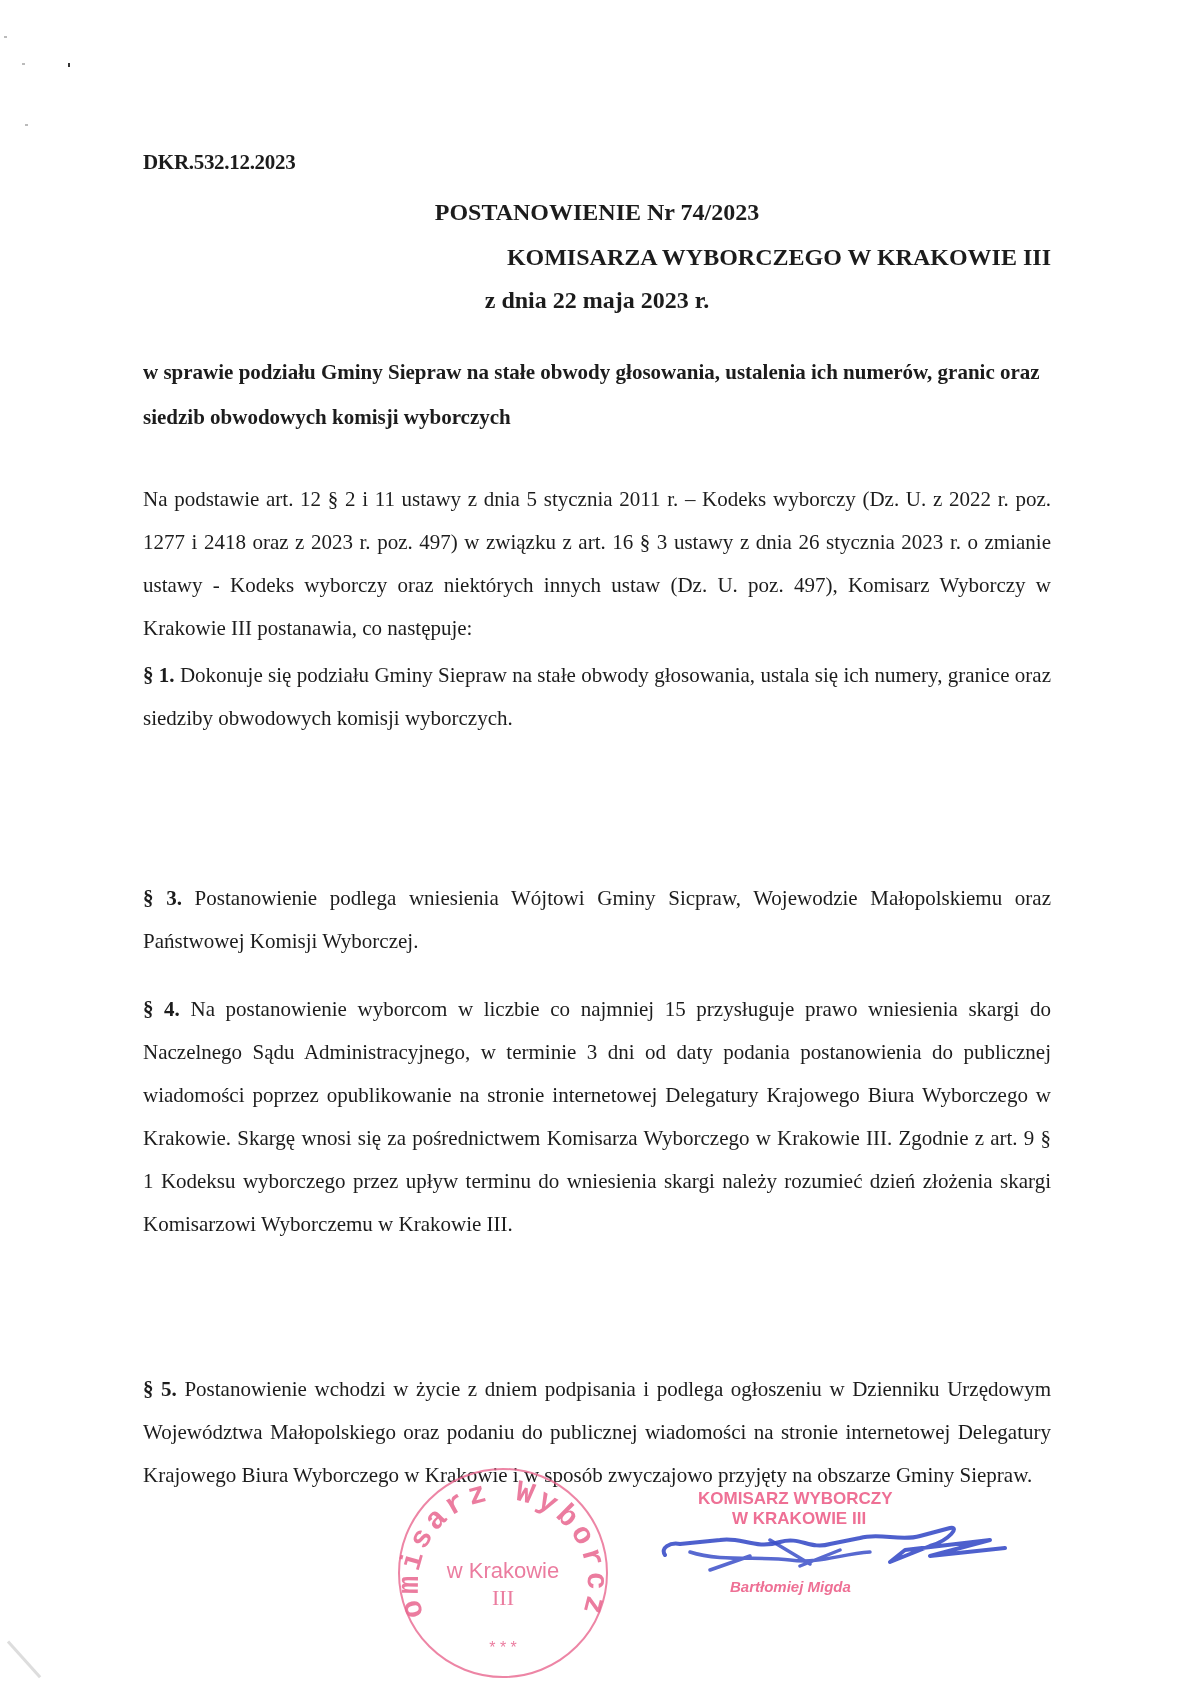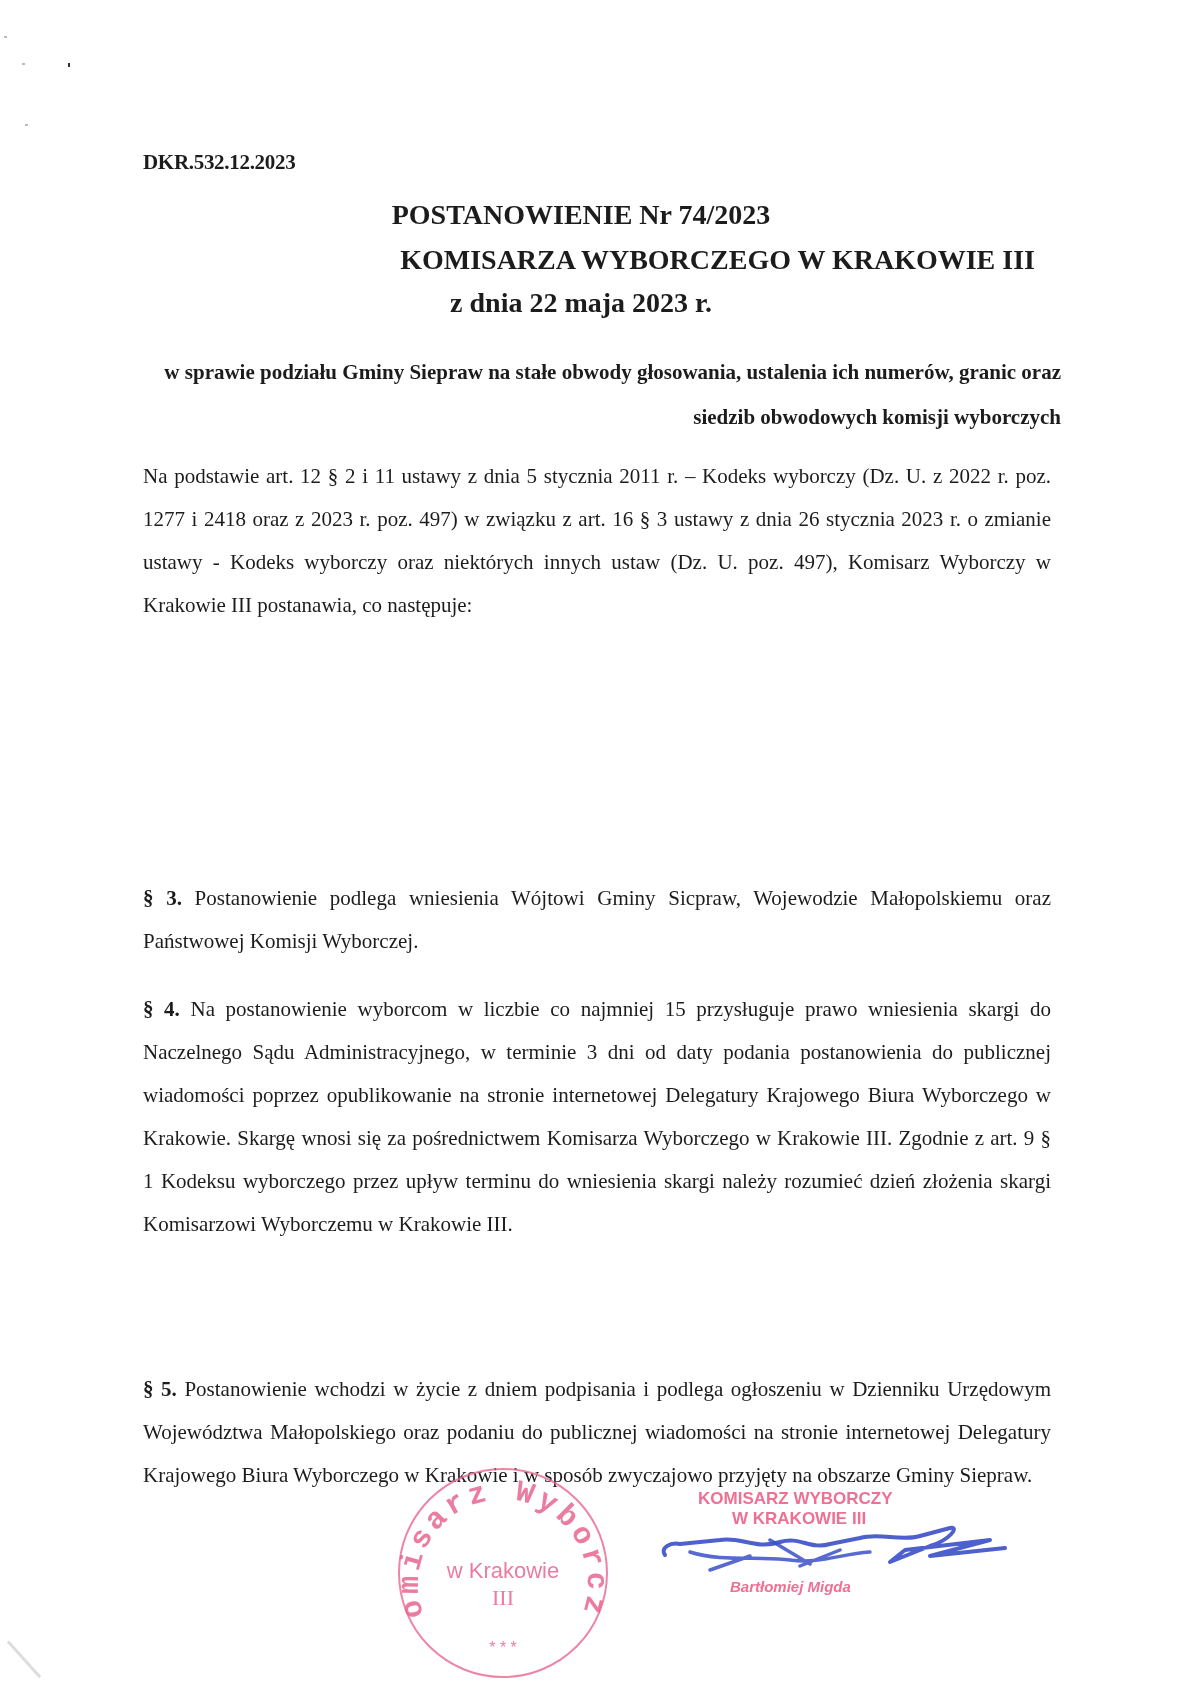--- a/index.html
+++ b/index.html
@@ -1,23 +1,23 @@
 <!DOCTYPE html>
 <html><head>
 <meta charset="utf-8">
 <style>
   html, body { margin: 0; padding: 0; background: #ffffff; }
   body { width: 1191px; height: 1684px; position: relative; overflow: hidden; font-family: "Liberation Serif", "DejaVu Serif", serif; color: #1c1c1c; }
   .page { position: absolute; left: 0; top: 0; width: 1191px; height: 1684px; }
   .ref { position: absolute; left: 143px; top: 150px; font-weight: bold; font-size: 21px; letter-spacing: -0.3px; }
-  .center { position: absolute; left: 127px; width: 908px; text-align: center; font-weight: bold; font-size: 28px; }
+  .center { position: absolute; left: 143px; width: 908px; text-align: center; font-weight: bold; font-size: 24px; }
   .t1 { top: 199px; } .t2 { top: 244px; text-align: right; } .t3 { top: 287px; }
-  .subject { position: absolute; left: 127px; width: 934px; top: 350px; text-align: right; font-weight: bold; font-size: 21px; line-height: 45px; }
+  .subject { position: absolute; left: 143px; width: 934px; top: 350px; text-align: left; font-weight: bold; font-size: 21px; line-height: 45px; }
   .para { position: absolute; left: 143px; width: 908px; font-size: 21px; line-height: 43px; text-align: justify; }
-  .p-pre { top: 455px; }
+  .p-pre { top: 478px; }
   .p1 { top: 654px; } .p2 { top: 764px; } .p3 { top: 877px; } .p4 { top: 988px; } .p5 { top: 1368px; }
   .para b { font-weight: bold; }
   .mark { position: absolute; background: #bbb; }
   .stamp-round { position: absolute; left: 393px; top: 1463px; width: 220px; height: 220px; }
   .stamp-rect { position: absolute; left: 660px; top: 1480px; width: 400px; height: 130px; }
 </style>
 </head>
 <body>
 
 <div class="page">
@@ -31,20 +31,21 @@
   <div class="ref">DKR.532.12.2023</div>
 
   <div class="center t1">POSTANOWIENIE Nr 74/2023</div>
   <div class="center t2">KOMISARZA WYBORCZEGO W KRAKOWIE III</div>
   <div class="center t3">z dnia 22 maja 2023 r.</div>
 
   <div class="subject">w sprawie podziału Gminy Siepraw na stałe obwody głosowania, ustalenia ich numerów, granic oraz siedzib obwodowych komisji wyborczych</div>
 
   <div class="para p-pre">Na podstawie art. 12 § 2 i 11 ustawy z dnia 5 stycznia 2011 r. – Kodeks wyborczy (Dz. U. z 2022 r. poz. 1277 i 2418 oraz z 2023 r. poz. 497) w związku z art. 16 § 3 ustawy z dnia 26 stycznia 2023 r. o zmianie ustawy - Kodeks wyborczy oraz niektórych innych ustaw (Dz. U. poz. 497), Komisarz Wyborczy w Krakowie III postanawia, co następuje:</div>
 
+  <div class="para p1"><b>§ 1.</b><span> Dokonuje się podziału Gminy Siepraw na stałe obwody głosowania, ustala się ich numery, granice oraz siedziby obwodowych komisji wyborczych.</span></div>
   <div class="para p3"><b>§ 3.</b><span> Postanowienie podlega wniesienia Wójtowi Gminy Sicpraw, Wojewodzie Małopolskiemu oraz Państwowej Komisji Wyborczej.</span></div>
   <div class="para p4"><b>§ 4.</b><span> Na postanowienie wyborcom w liczbie co najmniej 15 przysługuje prawo wniesienia skargi do Naczelnego Sądu Administracyjnego, w terminie 3 dni od daty podania postanowienia do publicznej wiadomości poprzez opublikowanie na stronie internetowej Delegatury Krajowego Biura Wyborczego w Krakowie. Skargę wnosi się za pośrednictwem Komisarza Wyborczego w Krakowie III. Zgodnie z art. 9 § 1 Kodeksu wyborczego przez upływ terminu do wniesienia skargi należy rozumieć dzień złożenia skargi Komisarzowi Wyborczemu w Krakowie III.</span></div>
   <div class="para p5"><b>§ 5.</b><span> Postanowienie wchodzi w życie z dniem podpisania i podlega ogłoszeniu w Dzienniku Urzędowym Województwa Małopolskiego oraz podaniu do publicznej wiadomości na stronie internetowej Delegatury Krajowego Biura Wyborczego w Krakowie i w sposób zwyczajowo przyjęty na obszarze Gminy Siepraw.</span></div>
 
   <svg class="stamp-round" viewBox="0 0 220 220">
     <defs>
       <path id="ringPath" d="M 30 150 A 85 85 0 1 1 190 150"></path>
     </defs>
     <circle cx="110" cy="110" r="104" fill="none" stroke="#e8668f" stroke-width="2" opacity="0.8"></circle>
     <text font-family="Liberation Mono, monospace" font-size="30" font-weight="bold" fill="#e8668f" letter-spacing="4" opacity="0.85">

